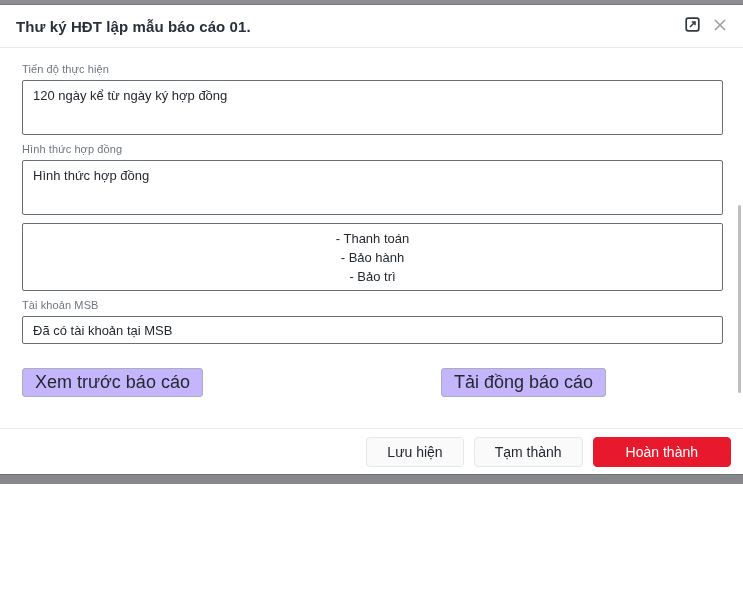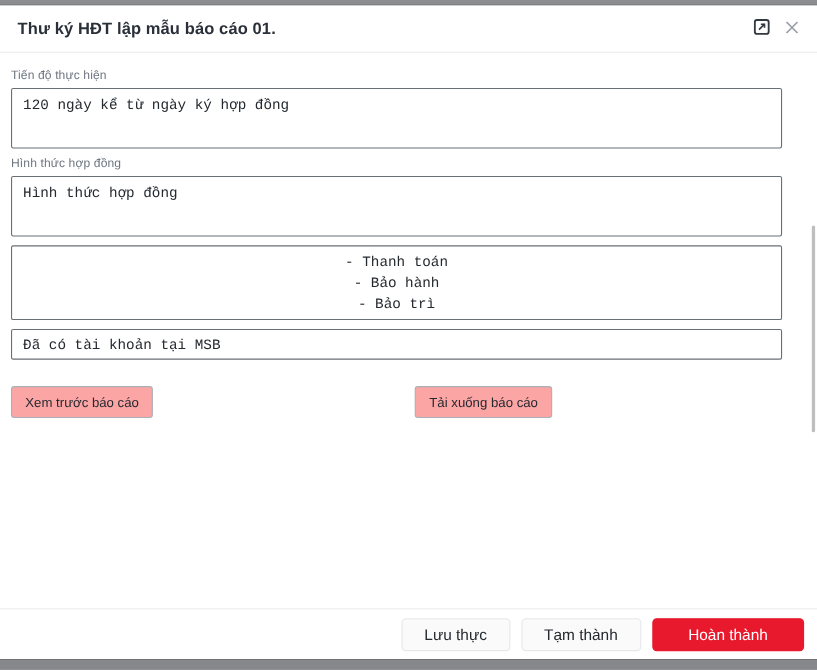--- a/index.html
+++ b/index.html
@@ -5,21 +5,21 @@
   * { margin: 0; padding: 0; box-sizing: border-box; }
   html, body { width: 743px; height: 609px; }
   body {
     font-family: "Liberation Sans", "DejaVu Sans", sans-serif;
     background: #ffffff;
     overflow: hidden;
   }
   .screen {
     position: relative;
     width: 743px;
-    height: 609px;
+    height: 484px;
     display: flex;
     flex-direction: column;
   }
   .backdrop-top {
     height: 5px;
     background: #8b8d90;
     border-bottom: 1px solid #77797c;
     flex: 0 0 auto;
   }
   .backdrop-bottom {
@@ -61,63 +61,63 @@
     width: 18px;
     height: 18px;
     display: flex;
     align-items: center;
     justify-content: center;
     cursor: pointer;
     padding: 0;
   }
   .modal-body {
     flex: 1 1 auto;
-    padding: 10px 20px 0 10px;
+    padding: 10px 20px 0 22px;
     position: relative;
   }
   .field-group { margin-top: 8px; }
   .field-group:first-child { margin-top: 5px; }
   .field-label {
     display: block;
     font-size: 11px;
     color: #6e7681;
     margin-bottom: 5px;
     letter-spacing: .1px;
   }
   .field-textarea, .field-input {
     width: 701px;
     border: 1px solid #696f76;
     border-radius: 2px;
     background: #ffffff;
-    font-family: Liberation Mono, monospace;
+    font-family: Liberation Sans, sans-serif;
     font-size: 13px;
     color: #24292f;
     padding: 6px 10px;
     resize: none;
     overflow: hidden;
     outline: none;
     display: block;
     line-height: 1.45;
   }
   .field-textarea.h-std { height: 55px; }
   .field-textarea.h-tall { height: 68px; text-align: center; }
   .field-input { height: 28px; }
   .actions-row {
     margin-top: 24px;
     display: flex;
     align-items: center;
   }
   .ghost-btn {
     height: 29px;
     padding: 0 12px;
-    background: #fca5a5;
+    background: #c4b5fd;
     border: 1px solid #a9b0b7;
     border-radius: 3px;
     font-family: "Liberation Sans", "DejaVu Sans", sans-serif;
-    font-size: 12px;
+    font-size: 18px;
     font-weight: 500;
     color: #24292f;
     cursor: pointer;
     white-space: nowrap;
   }
   .ghost-btn.download { margin-left: 238px; }
   .scrollbar-thumb {
     position: absolute;
     right: 2px;
     top: 200px;
@@ -200,34 +200,35 @@
       </div>
 
       <div class="field-group">
         <textarea class="field-textarea h-tall" style="">- Thanh toán
 - Bảo hành
 - Bảo trì</textarea>
       </div>
 
 
       <div class="field-group">
+        <label class="field-label">Tài khoản MSB</label>
         <input class="field-input" type="text" value="Đã có tài khoản tại MSB" style="">
       </div>
 
       <div class="actions-row">
         <button class="ghost-btn">Xem trước báo cáo</button>
-        <button class="ghost-btn download">Tải xuống báo cáo</button>
+        <button class="ghost-btn download">Tải đồng báo cáo</button>
       </div>
 
     </div>
 
     <div class="scrollbar-thumb"></div>
 
     <div class="modal-footer">
-      <button class="footer-btn light">Lưu thực</button>
+      <button class="footer-btn light">Lưu hiện</button>
       <button class="footer-btn light">Tạm thành</button>
       <button class="footer-btn primary">Hoàn thành</button>
     </div>
 
   </div>
 
   <div class="backdrop-bottom"></div>
 
 </div>
 

